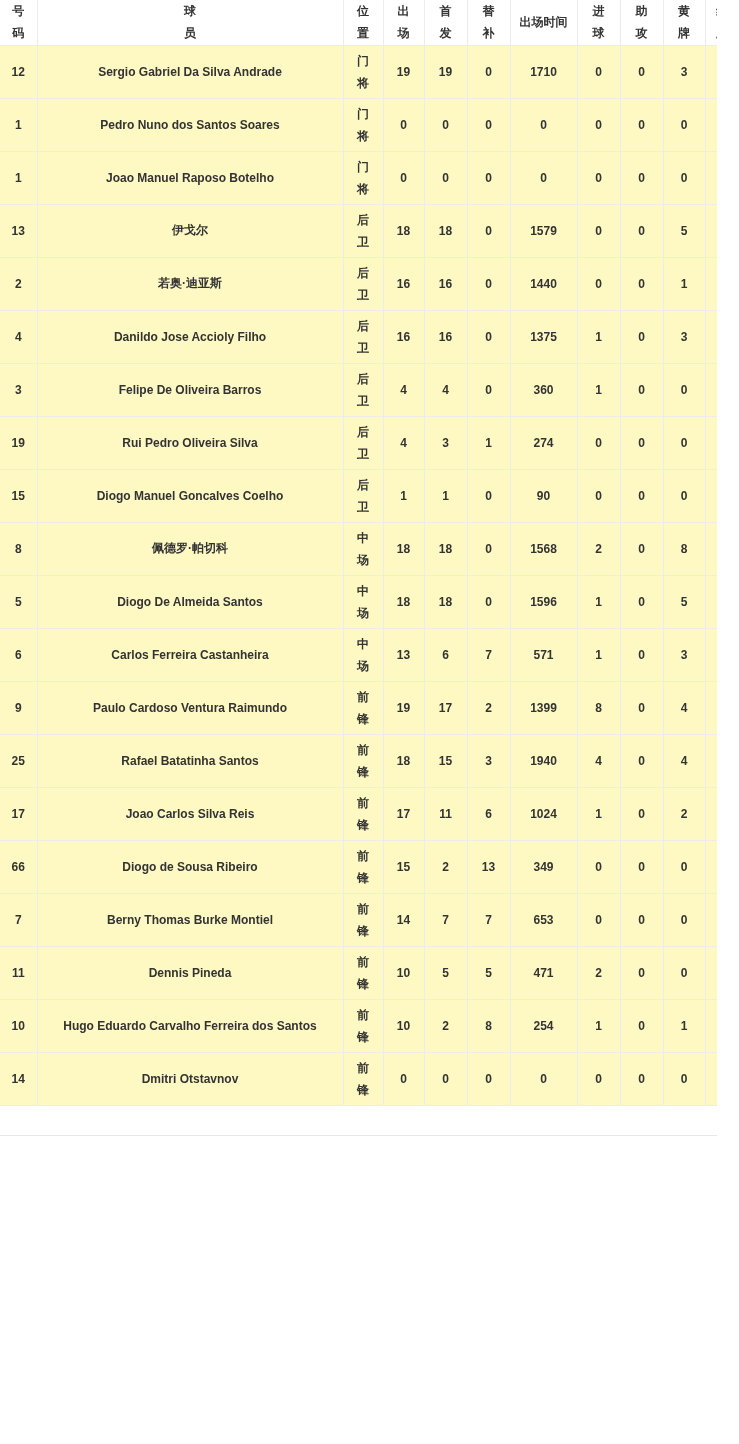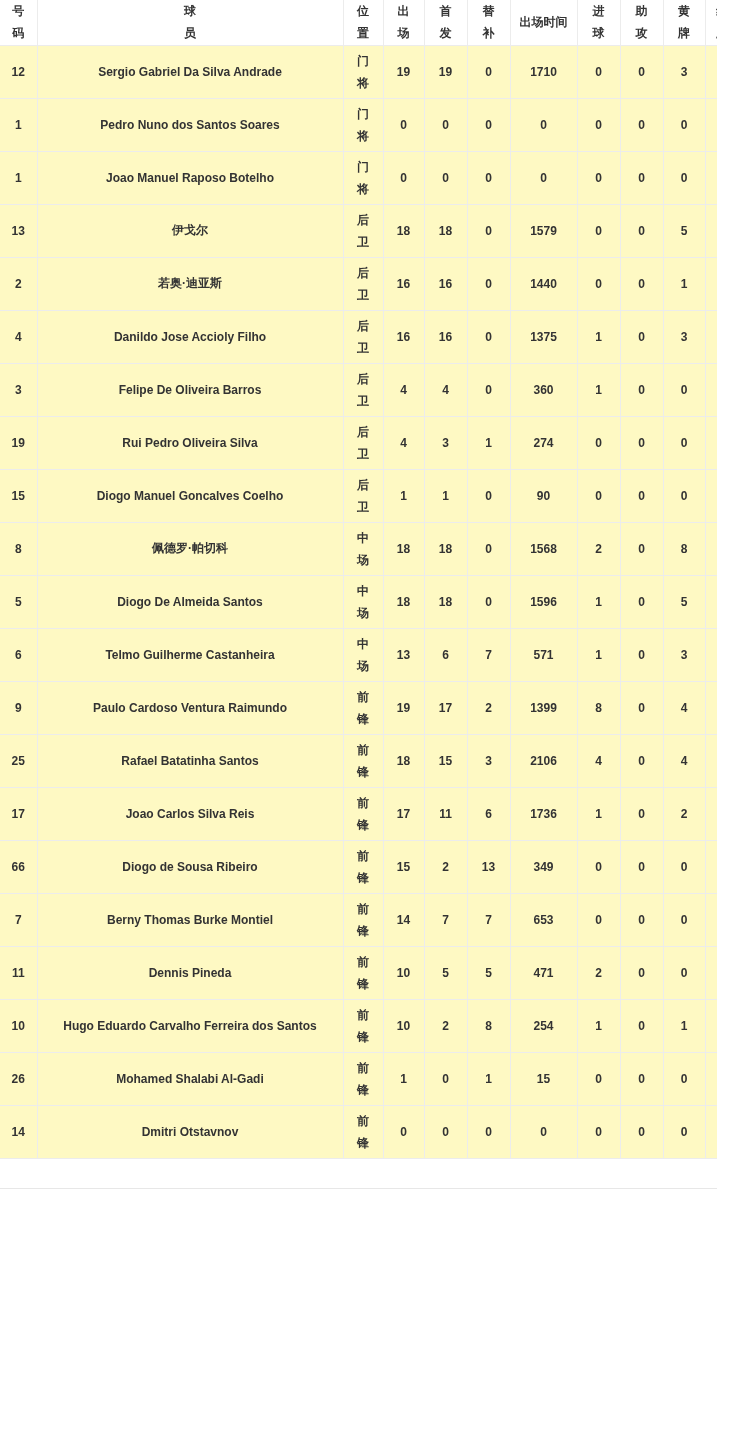--- a/index.html
+++ b/index.html
@@ -228,21 +228,21 @@
           <td>18</td>
           <td>0</td>
           <td>1596</td>
           <td>1</td>
           <td>0</td>
           <td>5</td>
           <td>0</td>
         </tr>
         <tr>
           <td>6</td>
-          <td class="player-cell">Telmo Guilherme Castanheira</td>
+          <td class="player-cell">Carlos Ferreira Castanheira</td>
           <td><span class="stack">中场</span></td>
           <td>13</td>
           <td>6</td>
           <td>7</td>
           <td>571</td>
           <td>1</td>
           <td>0</td>
           <td>3</td>
           <td>0</td>
         </tr>
@@ -259,34 +259,34 @@
           <td>4</td>
           <td>0</td>
         </tr>
         <tr>
           <td>25</td>
           <td class="player-cell">Rafael Batatinha Santos</td>
           <td><span class="stack">前锋</span></td>
           <td>18</td>
           <td>15</td>
           <td>3</td>
-          <td>2106</td>
+          <td>1940</td>
           <td>4</td>
           <td>0</td>
           <td>4</td>
           <td>0</td>
         </tr>
         <tr>
           <td>17</td>
           <td class="player-cell">Joao Carlos Silva Reis</td>
           <td><span class="stack">前锋</span></td>
           <td>17</td>
           <td>11</td>
           <td>6</td>
-          <td>1736</td>
+          <td>1024</td>
           <td>1</td>
           <td>0</td>
           <td>2</td>
           <td>0</td>
         </tr>
         <tr>
           <td>66</td>
           <td class="player-cell">Diogo de Sousa Ribeiro</td>
           <td><span class="stack">前锋</span></td>
           <td>15</td>
@@ -328,33 +328,20 @@
           <td>10</td>
           <td class="player-cell">Hugo Eduardo Carvalho Ferreira dos Santos</td>
           <td><span class="stack">前锋</span></td>
           <td>10</td>
           <td>2</td>
           <td>8</td>
           <td>254</td>
           <td>1</td>
           <td>0</td>
           <td>1</td>
-          <td>0</td>
-        </tr>
-        <tr>
-          <td>26</td>
-          <td class="player-cell">Mohamed Shalabi Al-Gadi</td>
-          <td><span class="stack">前锋</span></td>
-          <td>1</td>
-          <td>0</td>
-          <td>1</td>
-          <td>15</td>
-          <td>0</td>
-          <td>0</td>
-          <td>0</td>
           <td>0</td>
         </tr>
         <tr>
           <td>14</td>
           <td class="player-cell">Dmitri Otstavnov</td>
           <td><span class="stack">前锋</span></td>
           <td>0</td>
           <td>0</td>
           <td>0</td>
           <td>0</td>

